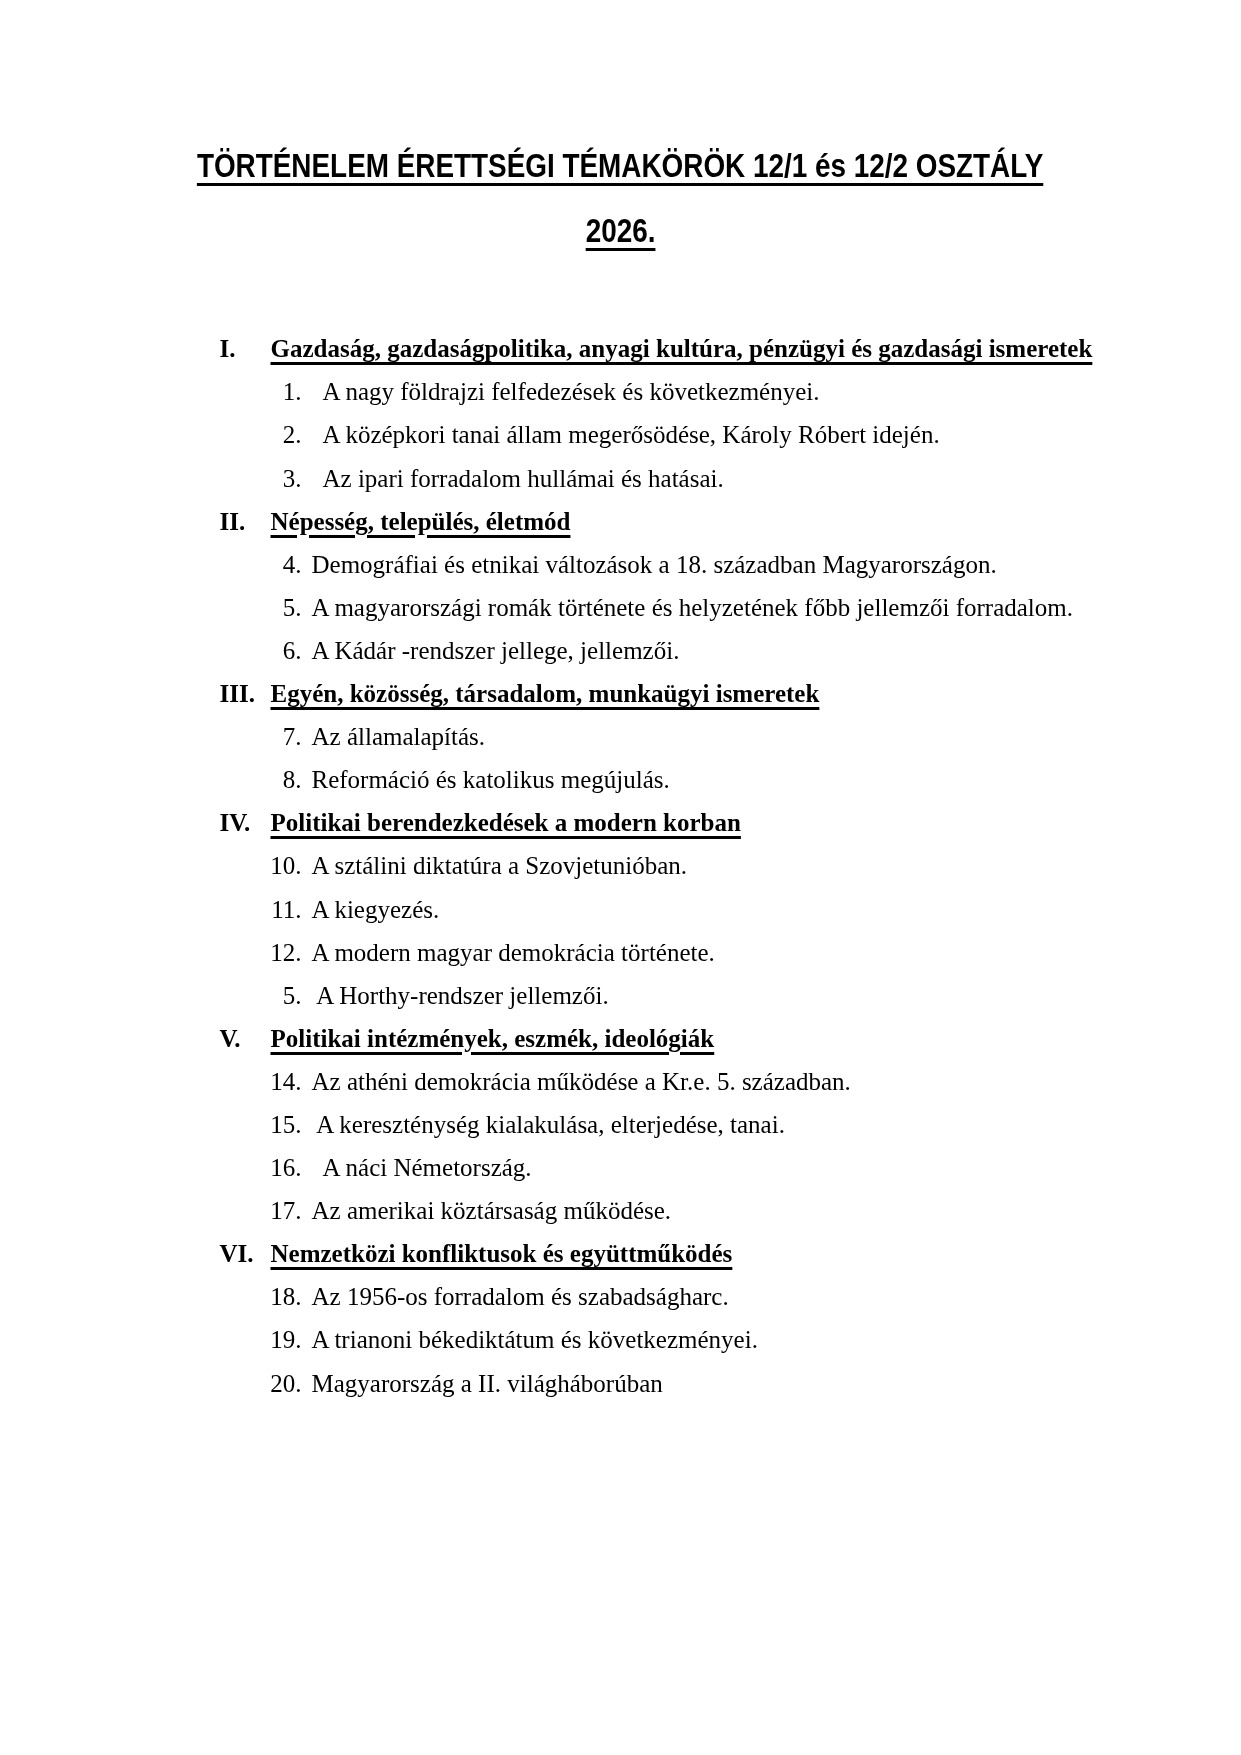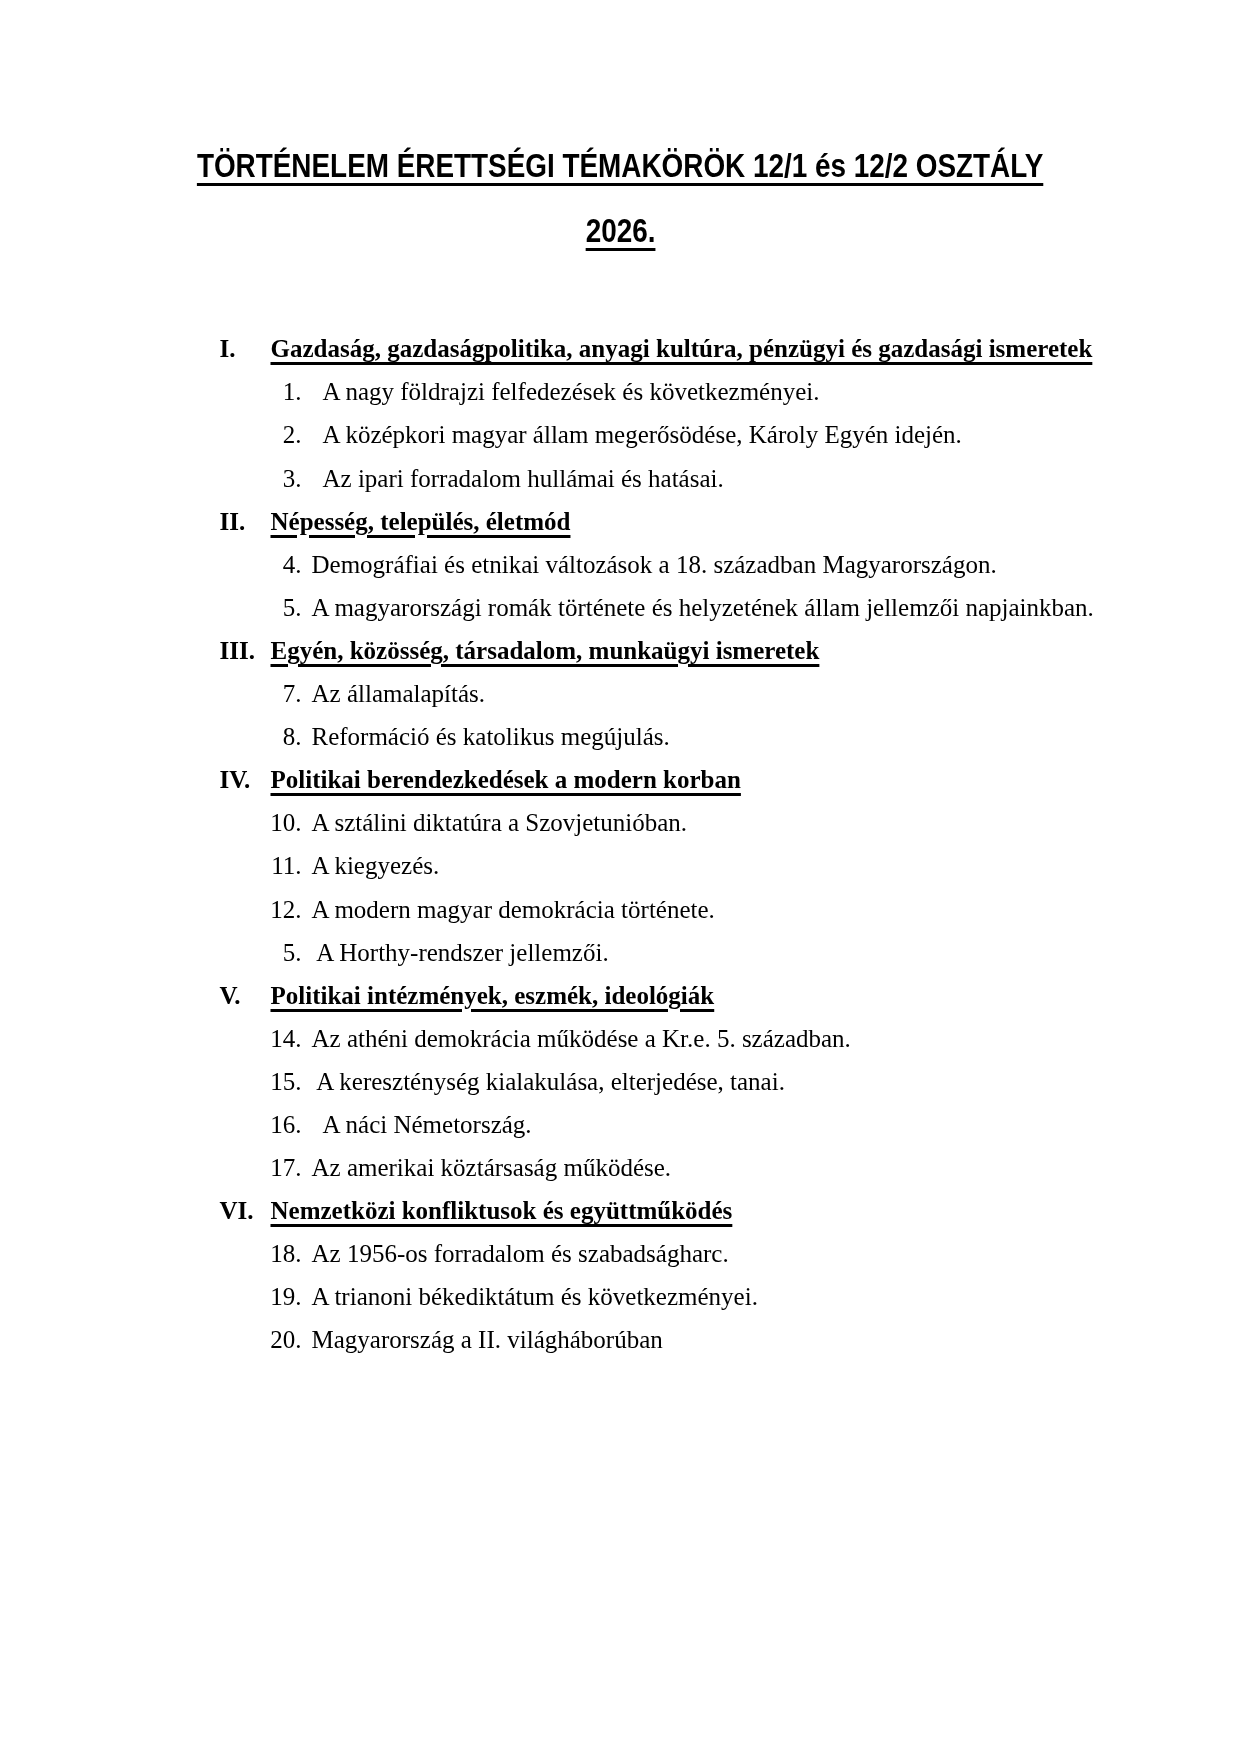--- a/index.html
+++ b/index.html
@@ -86,34 +86,37 @@
 
   <div class="content">
 
     <div class="row">
       <span class="numeral">I.</span><span class="heading">Gazdaság, gazdaságpolitika, anyagi kultúra, pénzügyi és gazdasági ismeretek</span>
     </div>
     <div class="row sec-0">
       <span class="num">1.</span><span class="txt">A nagy földrajzi felfedezések és következményei.</span>
     </div>
     <div class="row sec-0">
-      <span class="num">2.</span><span class="txt">A középkori magyar állam megerősödése, Károly Egyén idején.</span>
+      <span class="num">2.</span><span class="txt">A középkori tanai állam megerősödése, Károly Róbert idején.</span>
     </div>
     <div class="row sec-0">
       <span class="num">3.</span><span class="txt">Az ipari forradalom hullámai és hatásai.</span>
     </div>
 
     <div class="row">
       <span class="numeral">II.</span><span class="heading">Népesség, település, életmód</span>
     </div>
     <div class="row">
       <span class="num">4.</span><span class="txt">Demográfiai és etnikai változások a 18. században Magyarországon.</span>
     </div>
     <div class="row">
-      <span class="num">5.</span><span class="txt">A magyarországi romák története és helyzetének állam jellemzői napjainkban.</span>
+      <span class="num">5.</span><span class="txt">A magyarországi romák története és helyzetének főbb jellemzői forradalom.</span>
+    </div>
+    <div class="row">
+      <span class="num">6.</span><span class="txt">A Kádár -rendszer jellege, jellemzői.</span>
     </div>
 
     <div class="row">
       <span class="numeral">III.</span><span class="heading">Egyén, közösség, társadalom, munkaügyi ismeretek</span>
     </div>
     <div class="row">
       <span class="num">7.</span><span class="txt">Az államalapítás.</span>
     </div>
     <div class="row">
       <span class="num">8.</span><span class="txt">Reformáció és katolikus megújulás.</span>

